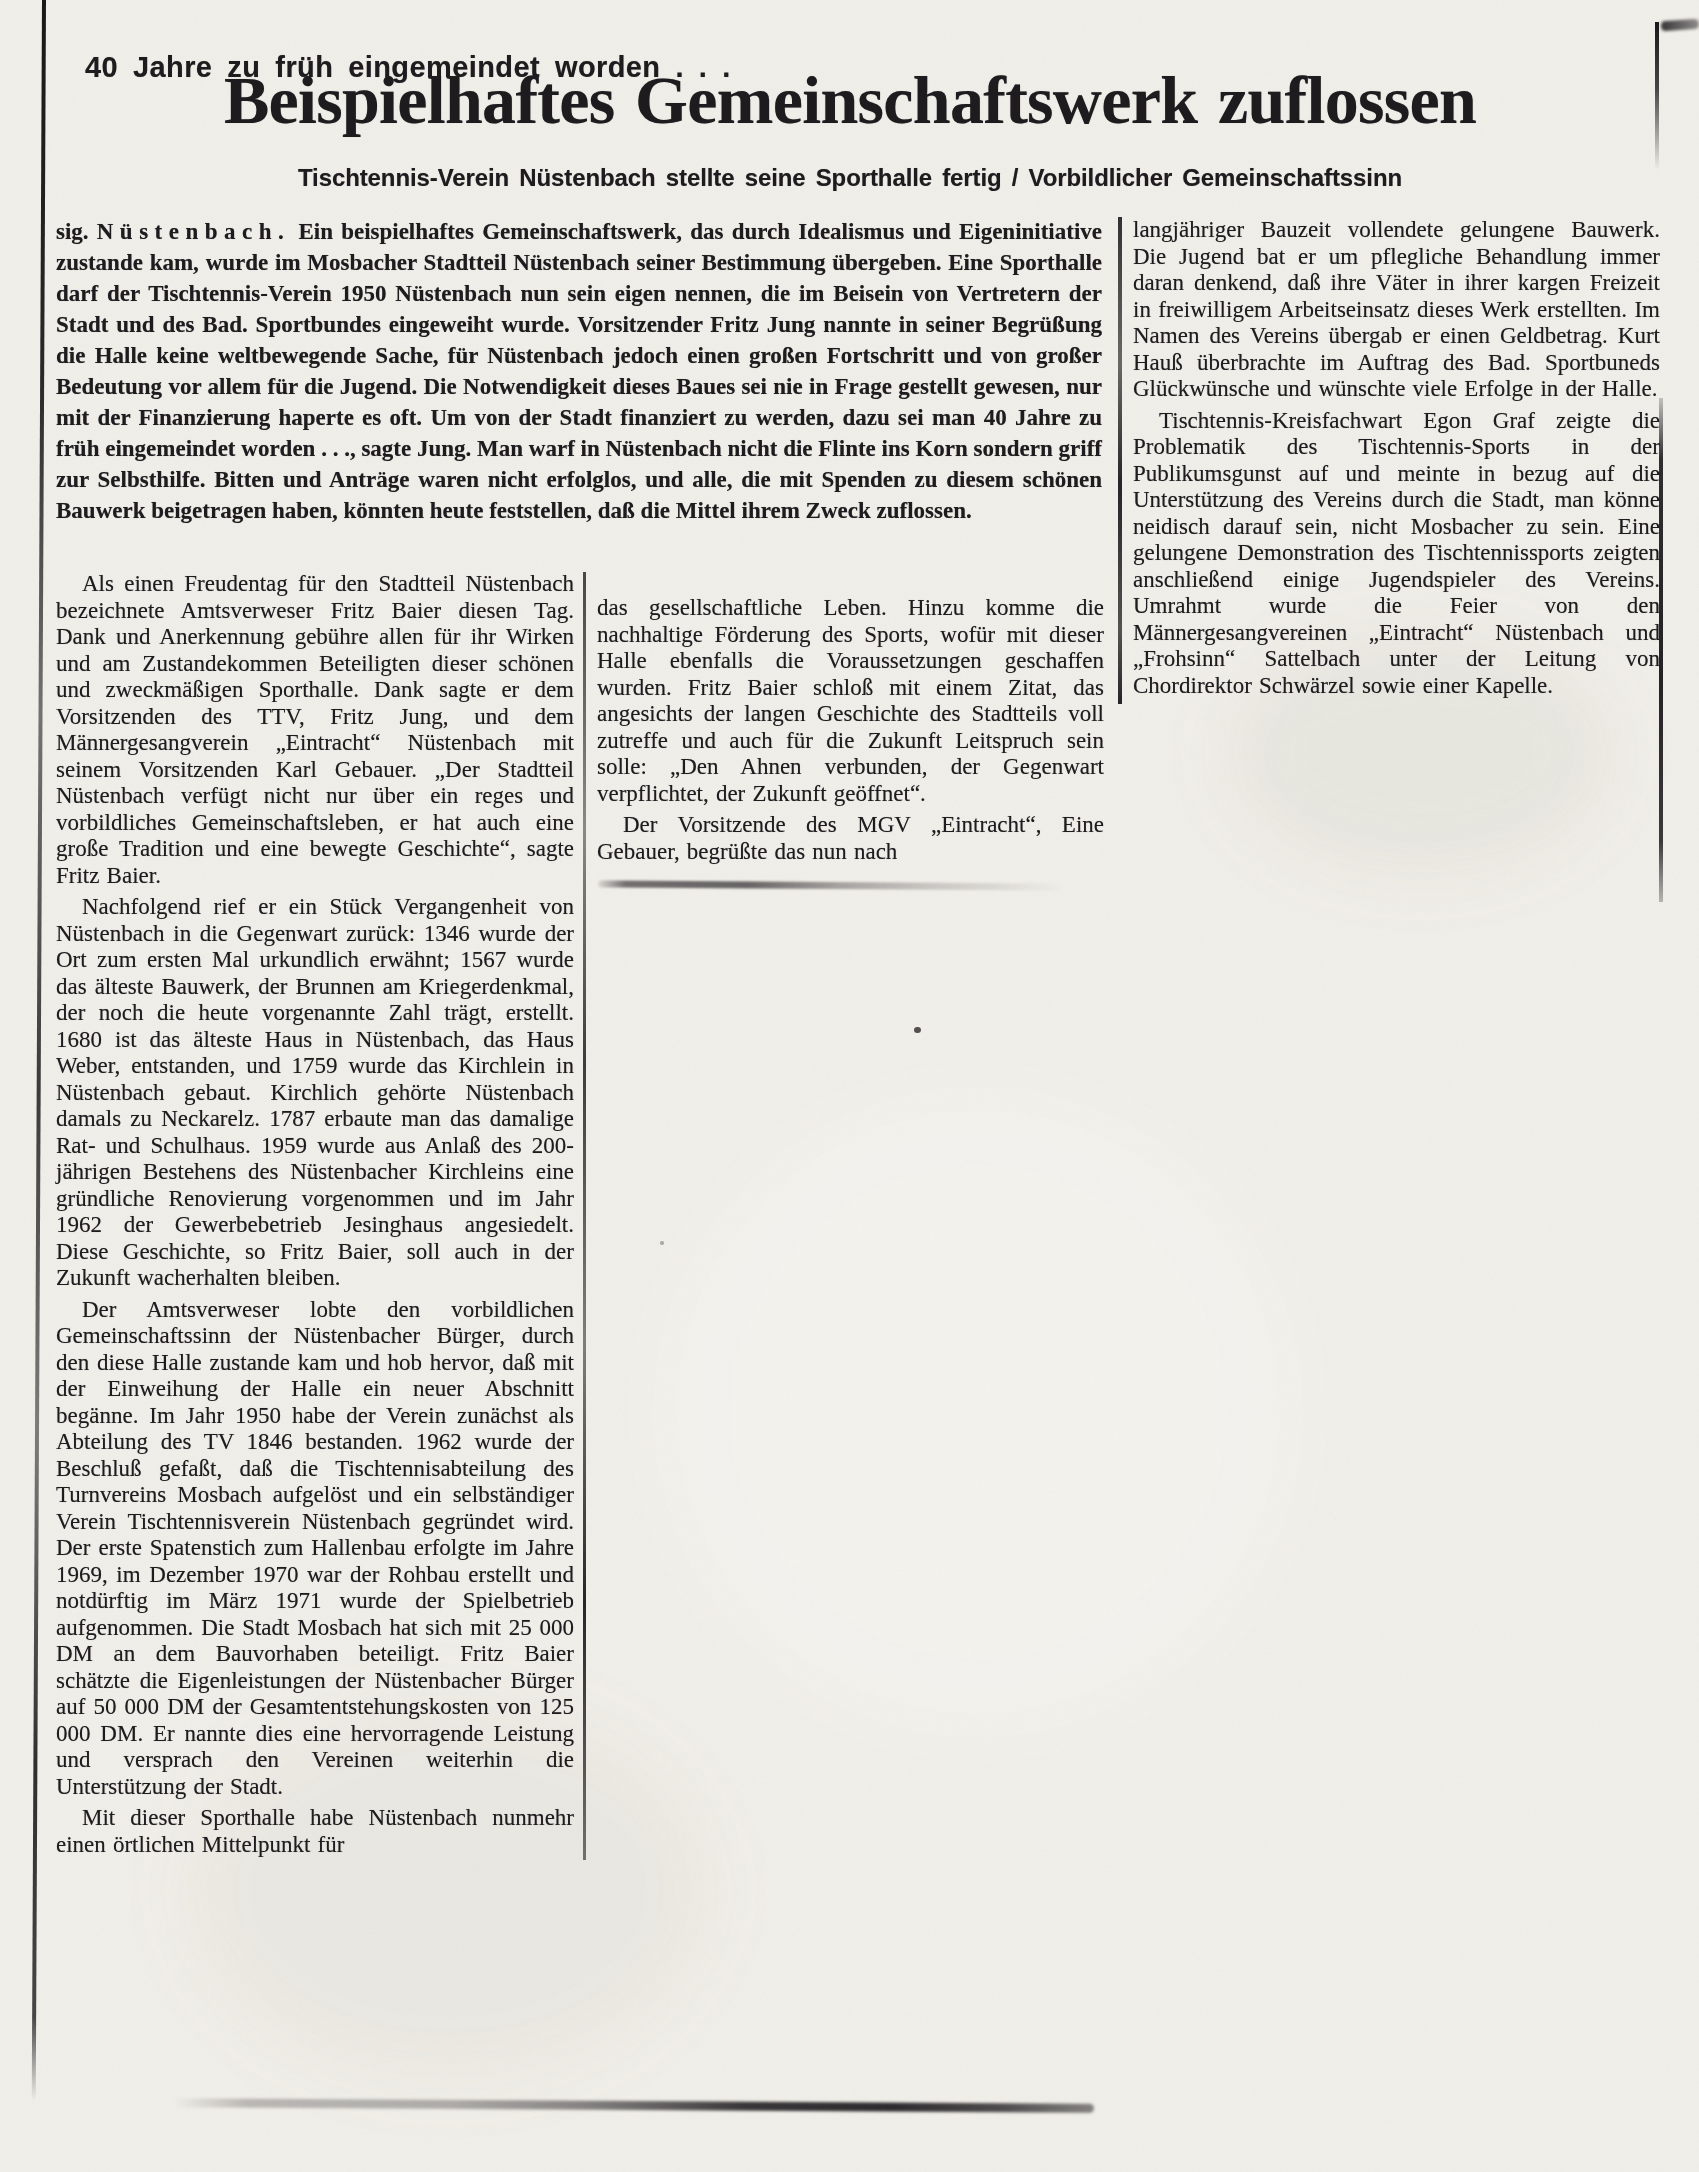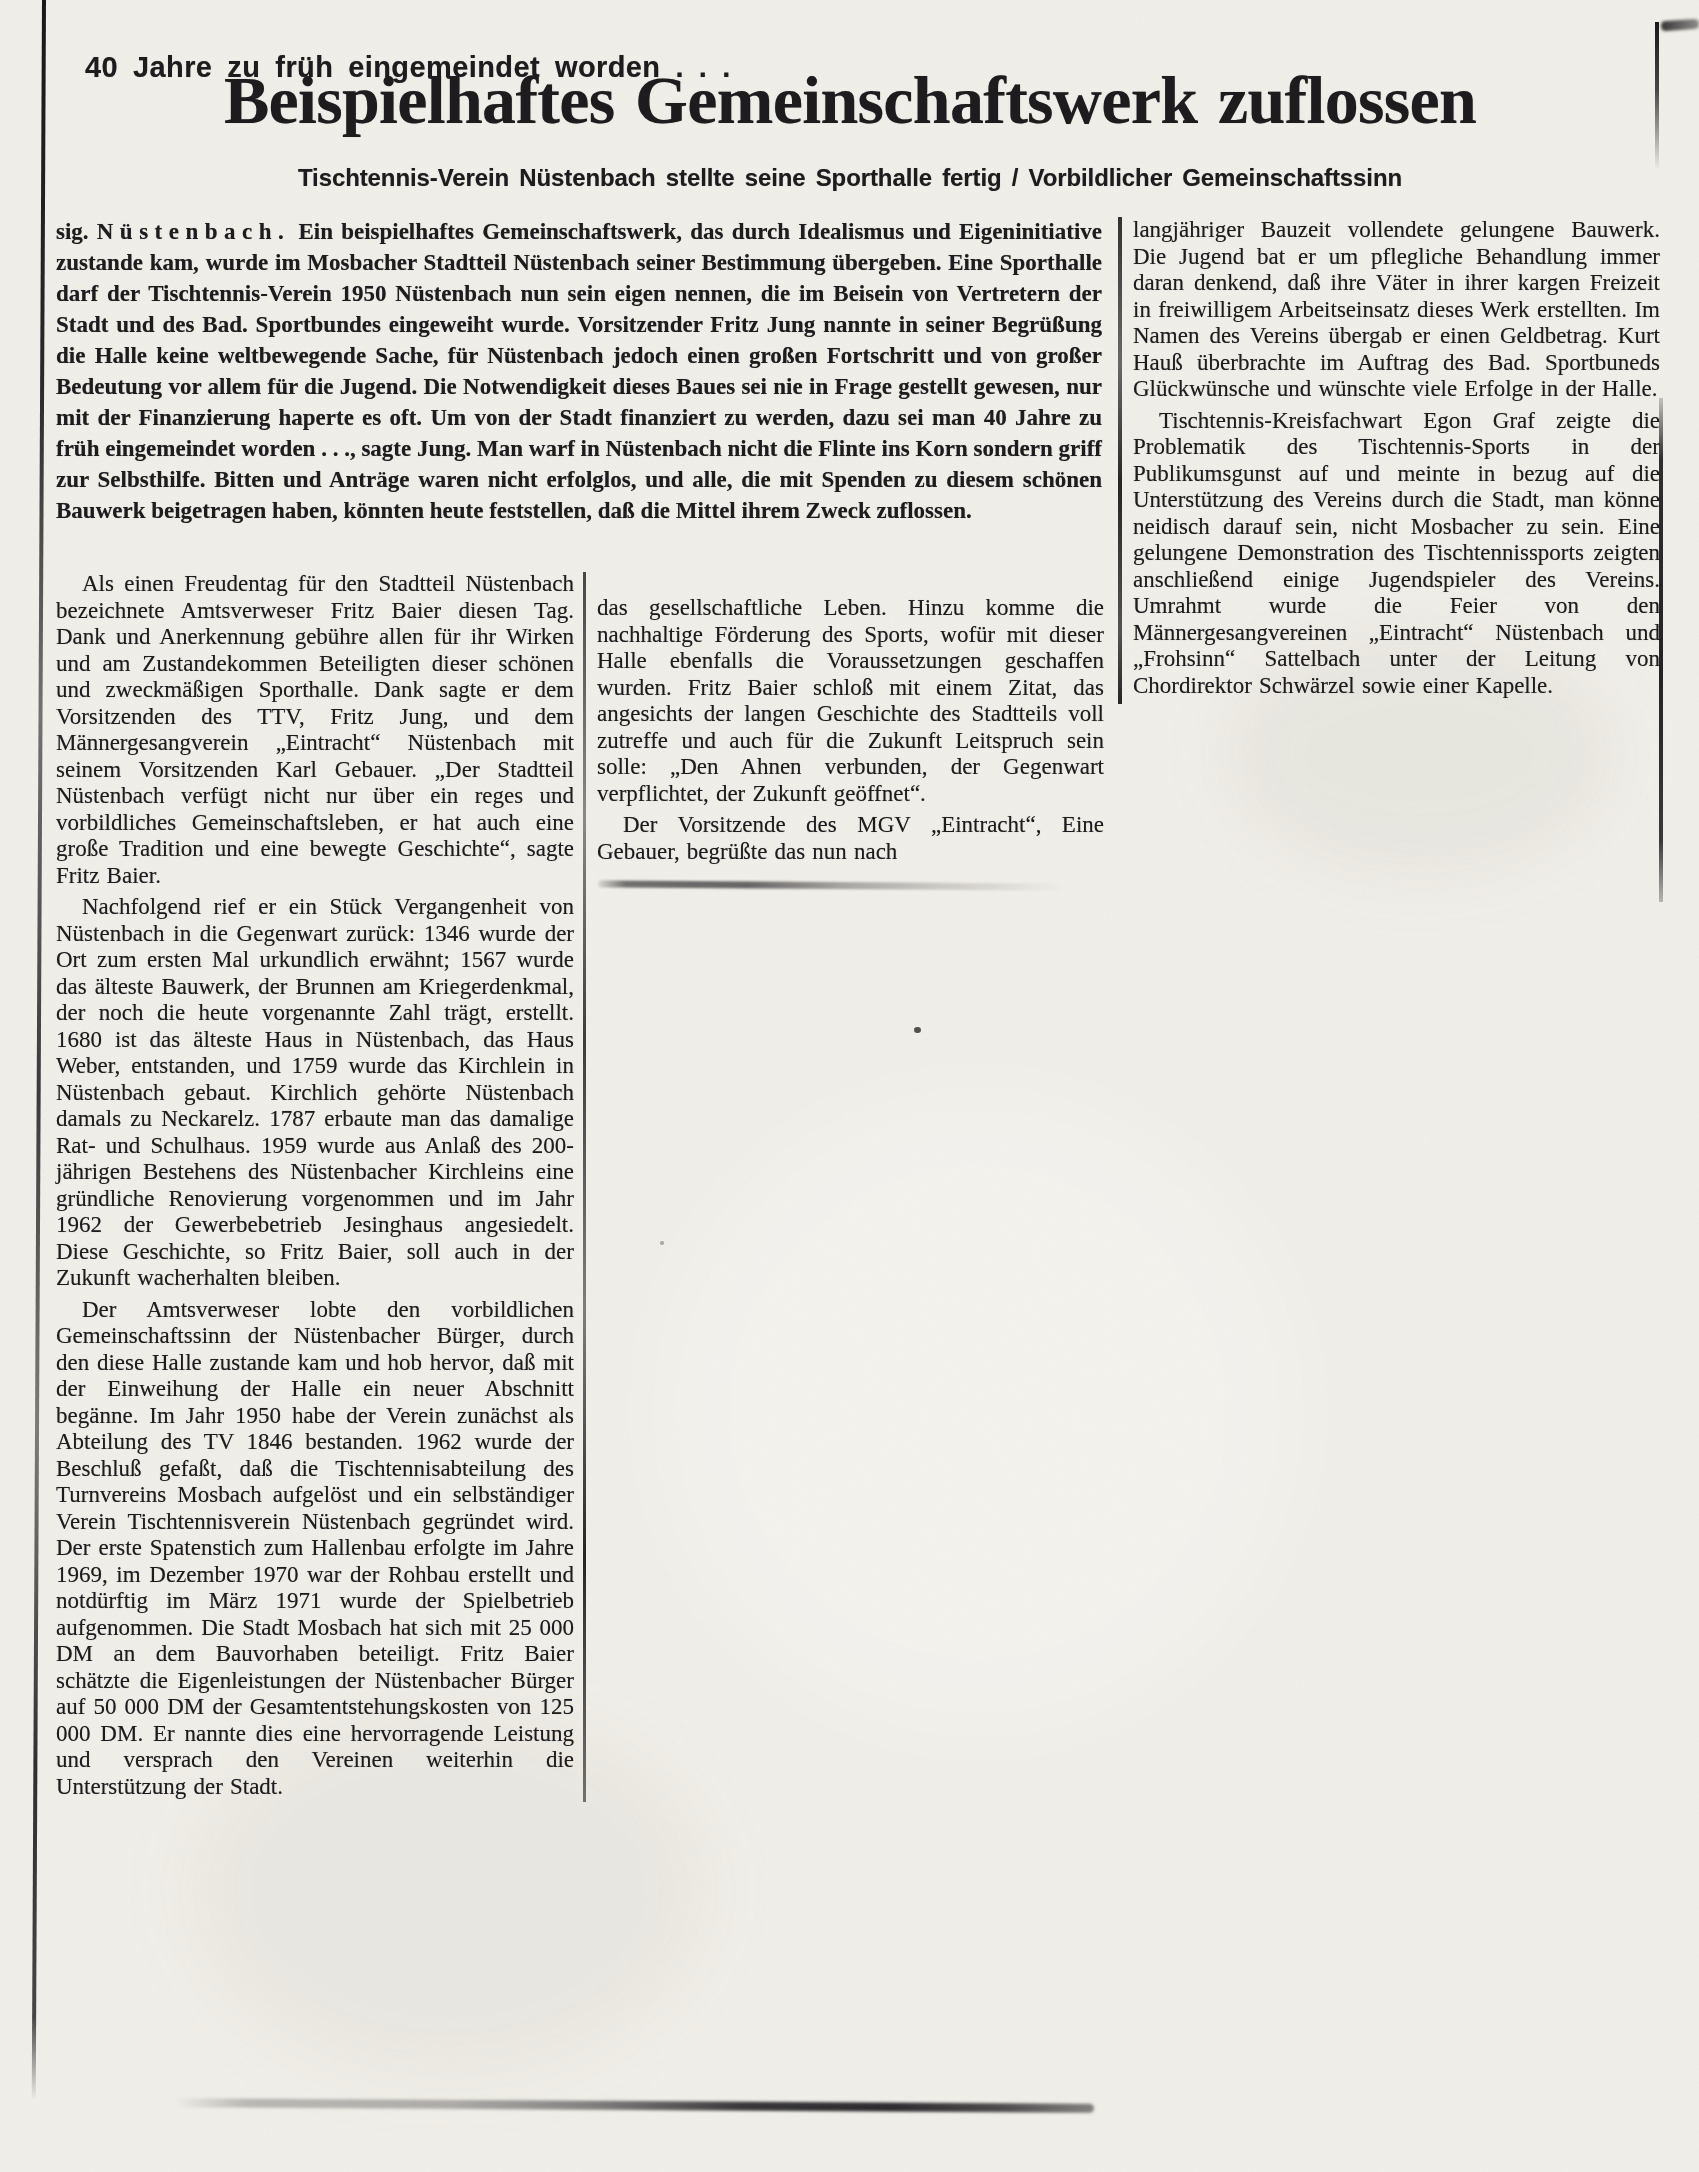--- a/index.html
+++ b/index.html
@@ -147,20 +147,21 @@
 <div class="headline ink">Beispielhaftes Gemeinschaftswerk zuflossen</div>
 <div class="subheadline ink">Tischtennis-Verein Nüstenbach stellte seine Sporthalle fertig / Vorbildlicher Gemeinschaftssinn</div>
 
 <div class="lead ink"><span>sig.</span> <span class="dateline">Nüstenbach.</span> <span>Ein beispielhaftes Gemeinschaftswerk, das durch Idealismus und Eigeninitiative zustande kam, wurde im Mosbacher Stadtteil Nüstenbach seiner Bestimmung übergeben. Eine Sporthalle darf der Tischtennis-Verein 1950 Nüstenbach nun sein eigen nennen, die im Beisein von Vertretern der Stadt und des Bad. Sportbundes eingeweiht wurde. Vorsitzender Fritz Jung nannte in seiner Begrüßung die Halle keine weltbewegende Sache, für Nüstenbach jedoch einen großen Fortschritt und von großer Bedeutung vor allem für die Jugend. Die Notwendigkeit dieses Baues sei nie in Frage gestellt gewesen, nur mit der Finanzierung haperte es oft. Um von der Stadt finanziert zu werden, dazu sei man 40 Jahre zu früh eingemeindet worden . . ., sagte Jung. Man warf in Nüstenbach nicht die Flinte ins Korn sondern griff zur Selbsthilfe. Bitten und Anträge waren nicht erfolglos, und alle, die mit Spenden zu diesem schönen Bauwerk beigetragen haben, könnten heute feststellen, daß die Mittel ihrem Zweck zuflossen.</span></div>
 
 <div class="col col1 ink">
   <div class="rule-col12"></div>
   <p class="indent">Als einen Freudentag für den Stadtteil Nüstenbach bezeichnete Amtsverweser Fritz Baier diesen Tag. Dank und Anerkennung gebühre allen für ihr Wirken und am Zustandekommen Beteiligten dieser schönen und zweckmäßigen Sporthalle. Dank sagte er dem Vorsitzenden des TTV, Fritz Jung, und dem Männergesangverein „Eintracht“ Nüstenbach mit seinem Vorsitzenden Karl Gebauer. „Der Stadtteil Nüstenbach verfügt nicht nur über ein reges und vorbildliches Gemeinschaftsleben, er hat auch eine große Tradition und eine bewegte Geschichte“, sagte Fritz Baier.</p>
   <p class="indent">Nachfolgend rief er ein Stück Vergangenheit von Nüstenbach in die Gegenwart zurück: 1346 wurde der Ort zum ersten Mal urkundlich erwähnt; 1567 wurde das älteste Bauwerk, der Brunnen am Kriegerdenkmal, der noch die heute vorgenannte Zahl trägt, erstellt. 1680 ist das älteste Haus in Nüstenbach, das Haus Weber, entstanden, und 1759 wurde das Kirchlein in Nüstenbach gebaut. Kirchlich gehörte Nüstenbach damals zu Neckarelz. 1787 erbaute man das damalige Rat- und Schulhaus. 1959 wurde aus Anlaß des 200-jährigen Bestehens des Nüstenbacher Kirchleins eine gründliche Renovierung vorgenommen und im Jahr 1962 der Gewerbebetrieb Jesinghaus angesiedelt. Diese Geschichte, so Fritz Baier, soll auch in der Zukunft wacherhalten bleiben.</p>
   <p class="indent">Der Amtsverweser lobte den vorbildlichen Gemeinschaftssinn der Nüstenbacher Bürger, durch den diese Halle zustande kam und hob hervor, daß mit der Einweihung der Halle ein neuer Abschnitt begänne. Im Jahr 1950 habe der Verein zunächst als Abteilung des TV 1846 bestanden. 1962 wurde der Beschluß gefaßt, daß die Tischtennisabteilung des Turnvereins Mosbach aufgelöst und ein selbständiger Verein Tischtennisverein Nüstenbach gegründet wird. Der erste Spatenstich zum Hallenbau erfolgte im Jahre 1969, im Dezember 1970 war der Rohbau erstellt und notdürftig im März 1971 wurde der Spielbetrieb aufgenommen. Die Stadt Mosbach hat sich mit 25 000 DM an dem Bauvorhaben beteiligt. Fritz Baier schätzte die Eigenleistungen der Nüstenbacher Bürger auf 50 000 DM der Gesamtentstehungskosten von 125 000 DM. Er nannte dies eine hervorragende Leistung und versprach den Vereinen weiterhin die Unterstützung der Stadt.</p>
+  <p class="indent">Mit dieser Sporthalle habe Nüstenbach nunmehr einen örtlichen Mittelpunkt für</p>
 </div>
 
 <div class="col col2 ink">
   <p>das gesellschaftliche Leben. Hinzu komme die nachhaltige Förderung des Sports, wofür mit dieser Halle ebenfalls die Voraussetzungen geschaffen wurden. Fritz Baier schloß mit einem Zitat, das angesichts der langen Geschichte des Stadtteils voll zutreffe und auch für die Zukunft Leitspruch sein solle: „Den Ahnen verbunden, der Gegenwart verpflichtet, der Zukunft geöffnet“.</p>
   <p class="indent">Der Vorsitzende des MGV „Eintracht“, Eine Gebauer, begrüßte das nun nach</p>
   <div class="smudge-col2-end"></div>
 </div>
 
 <div class="col col3 ink">
   <div class="rule-col23"></div>

